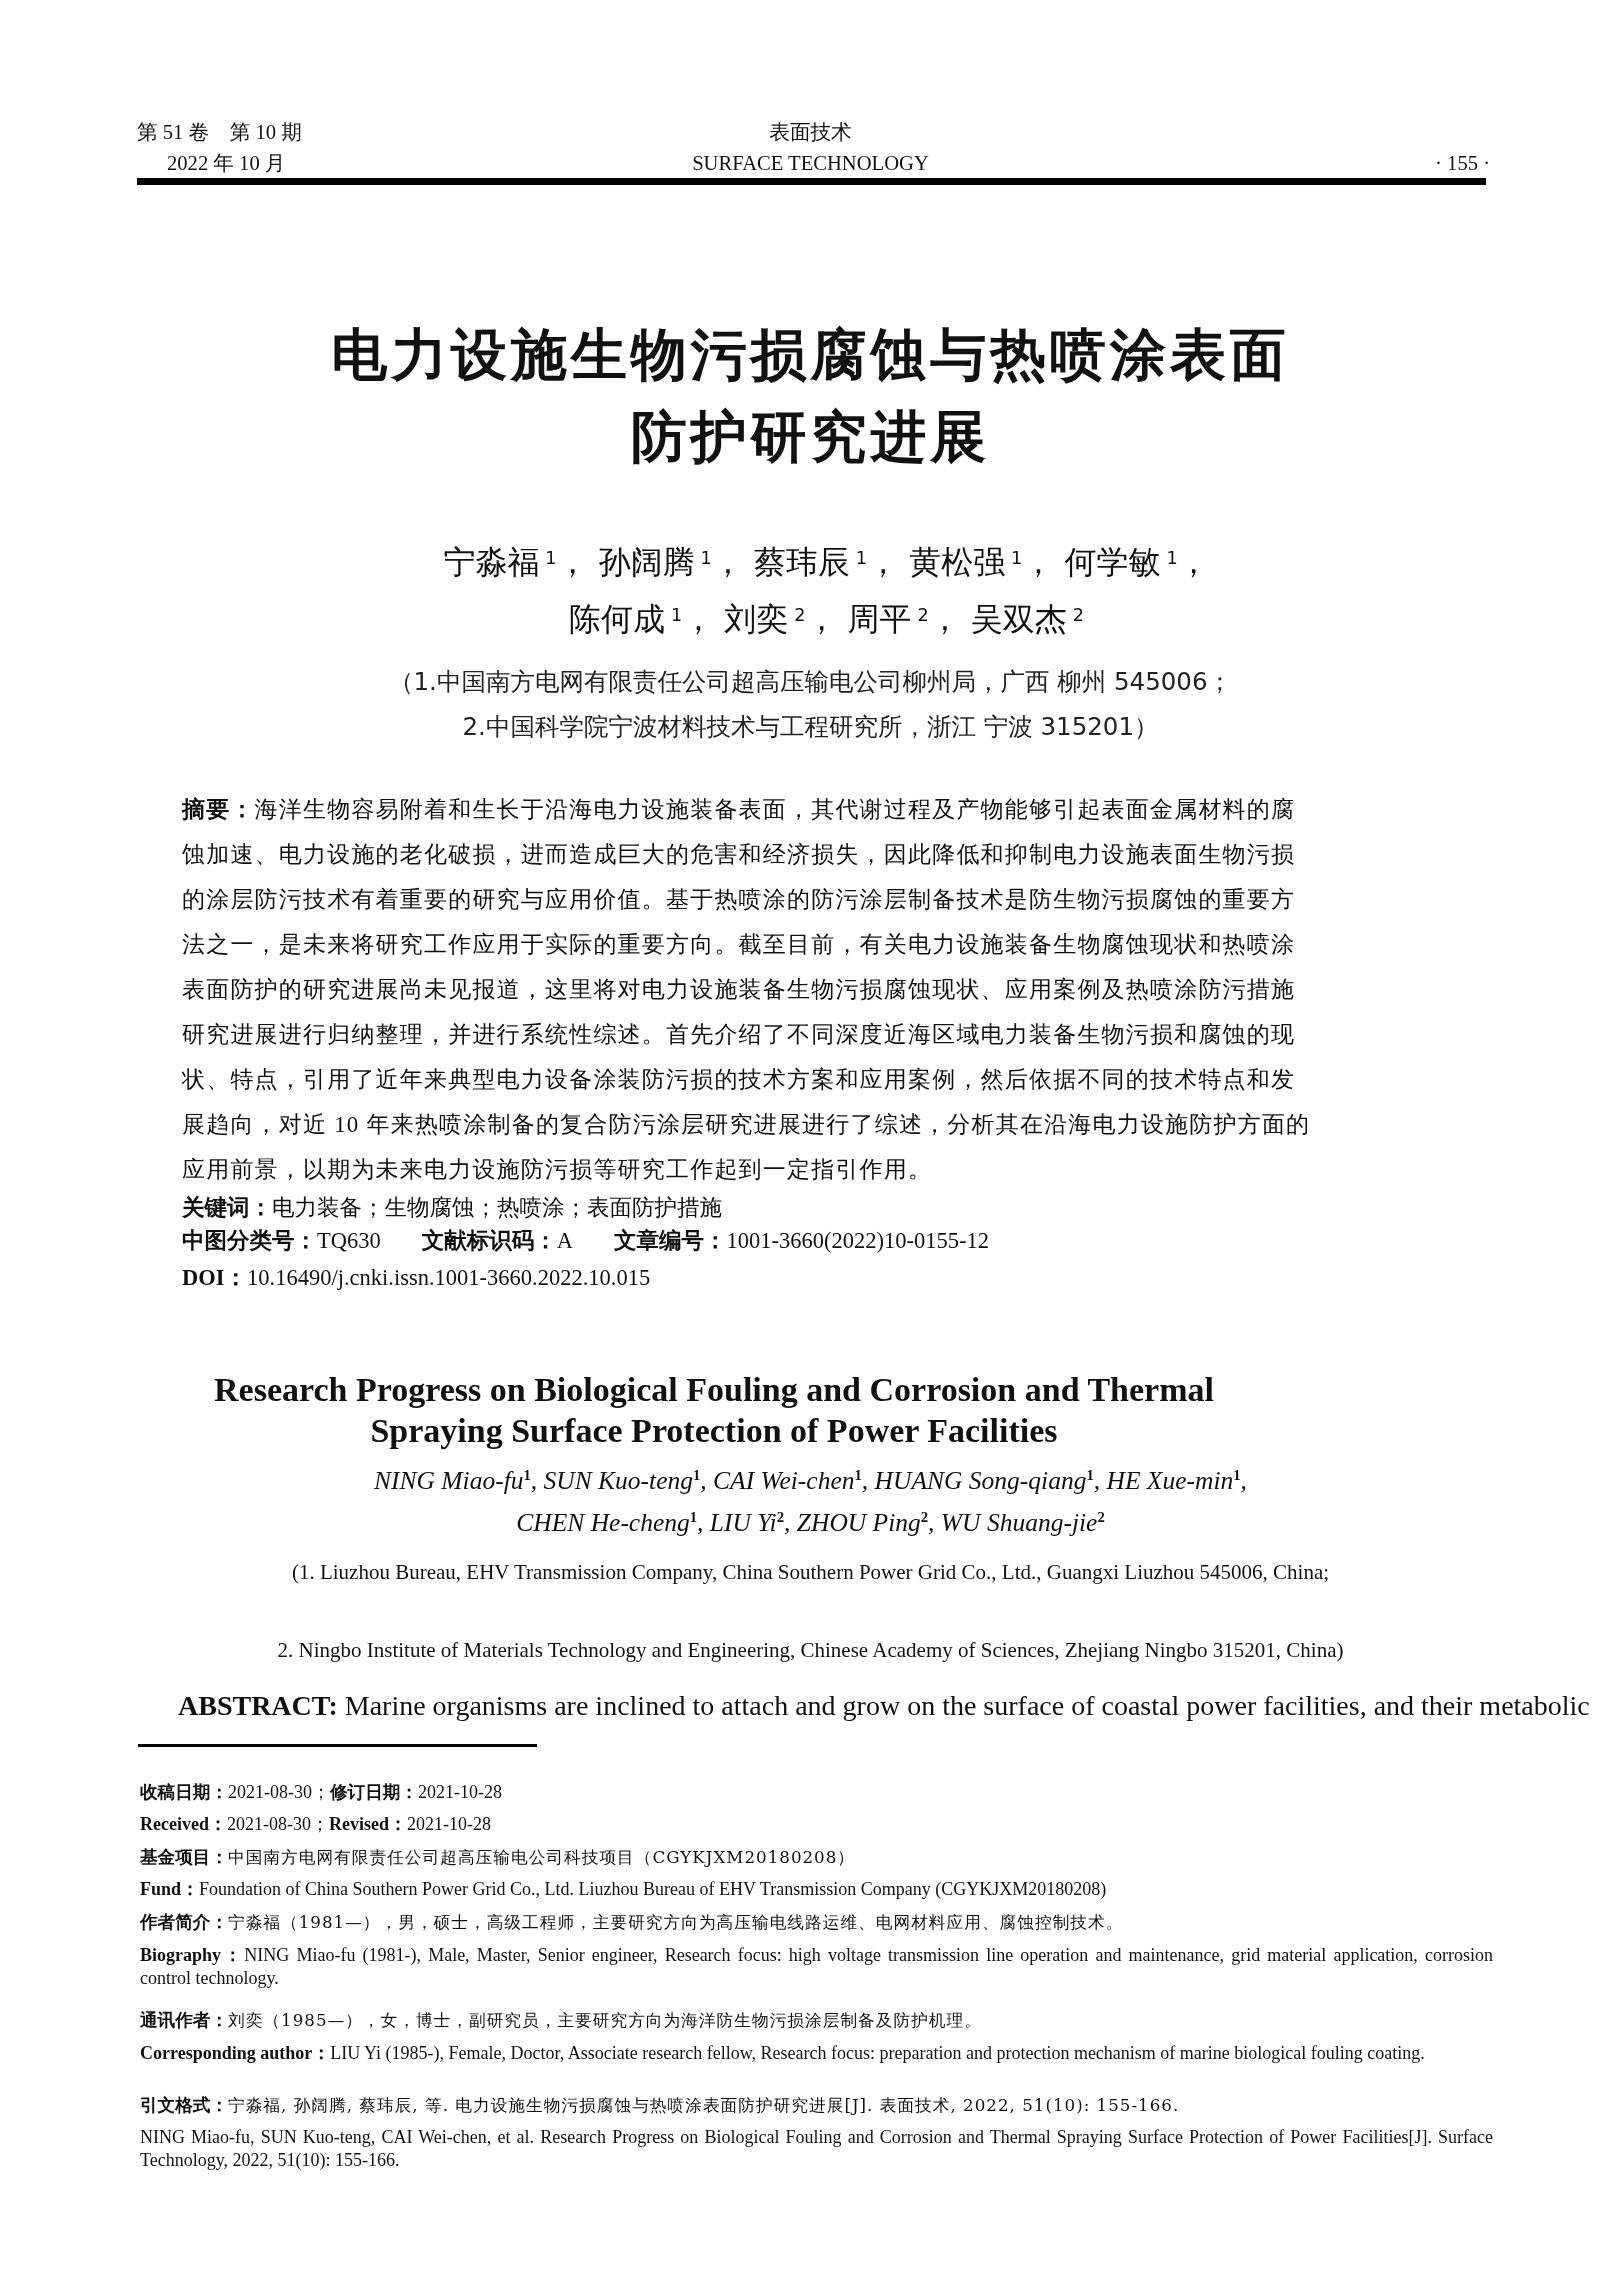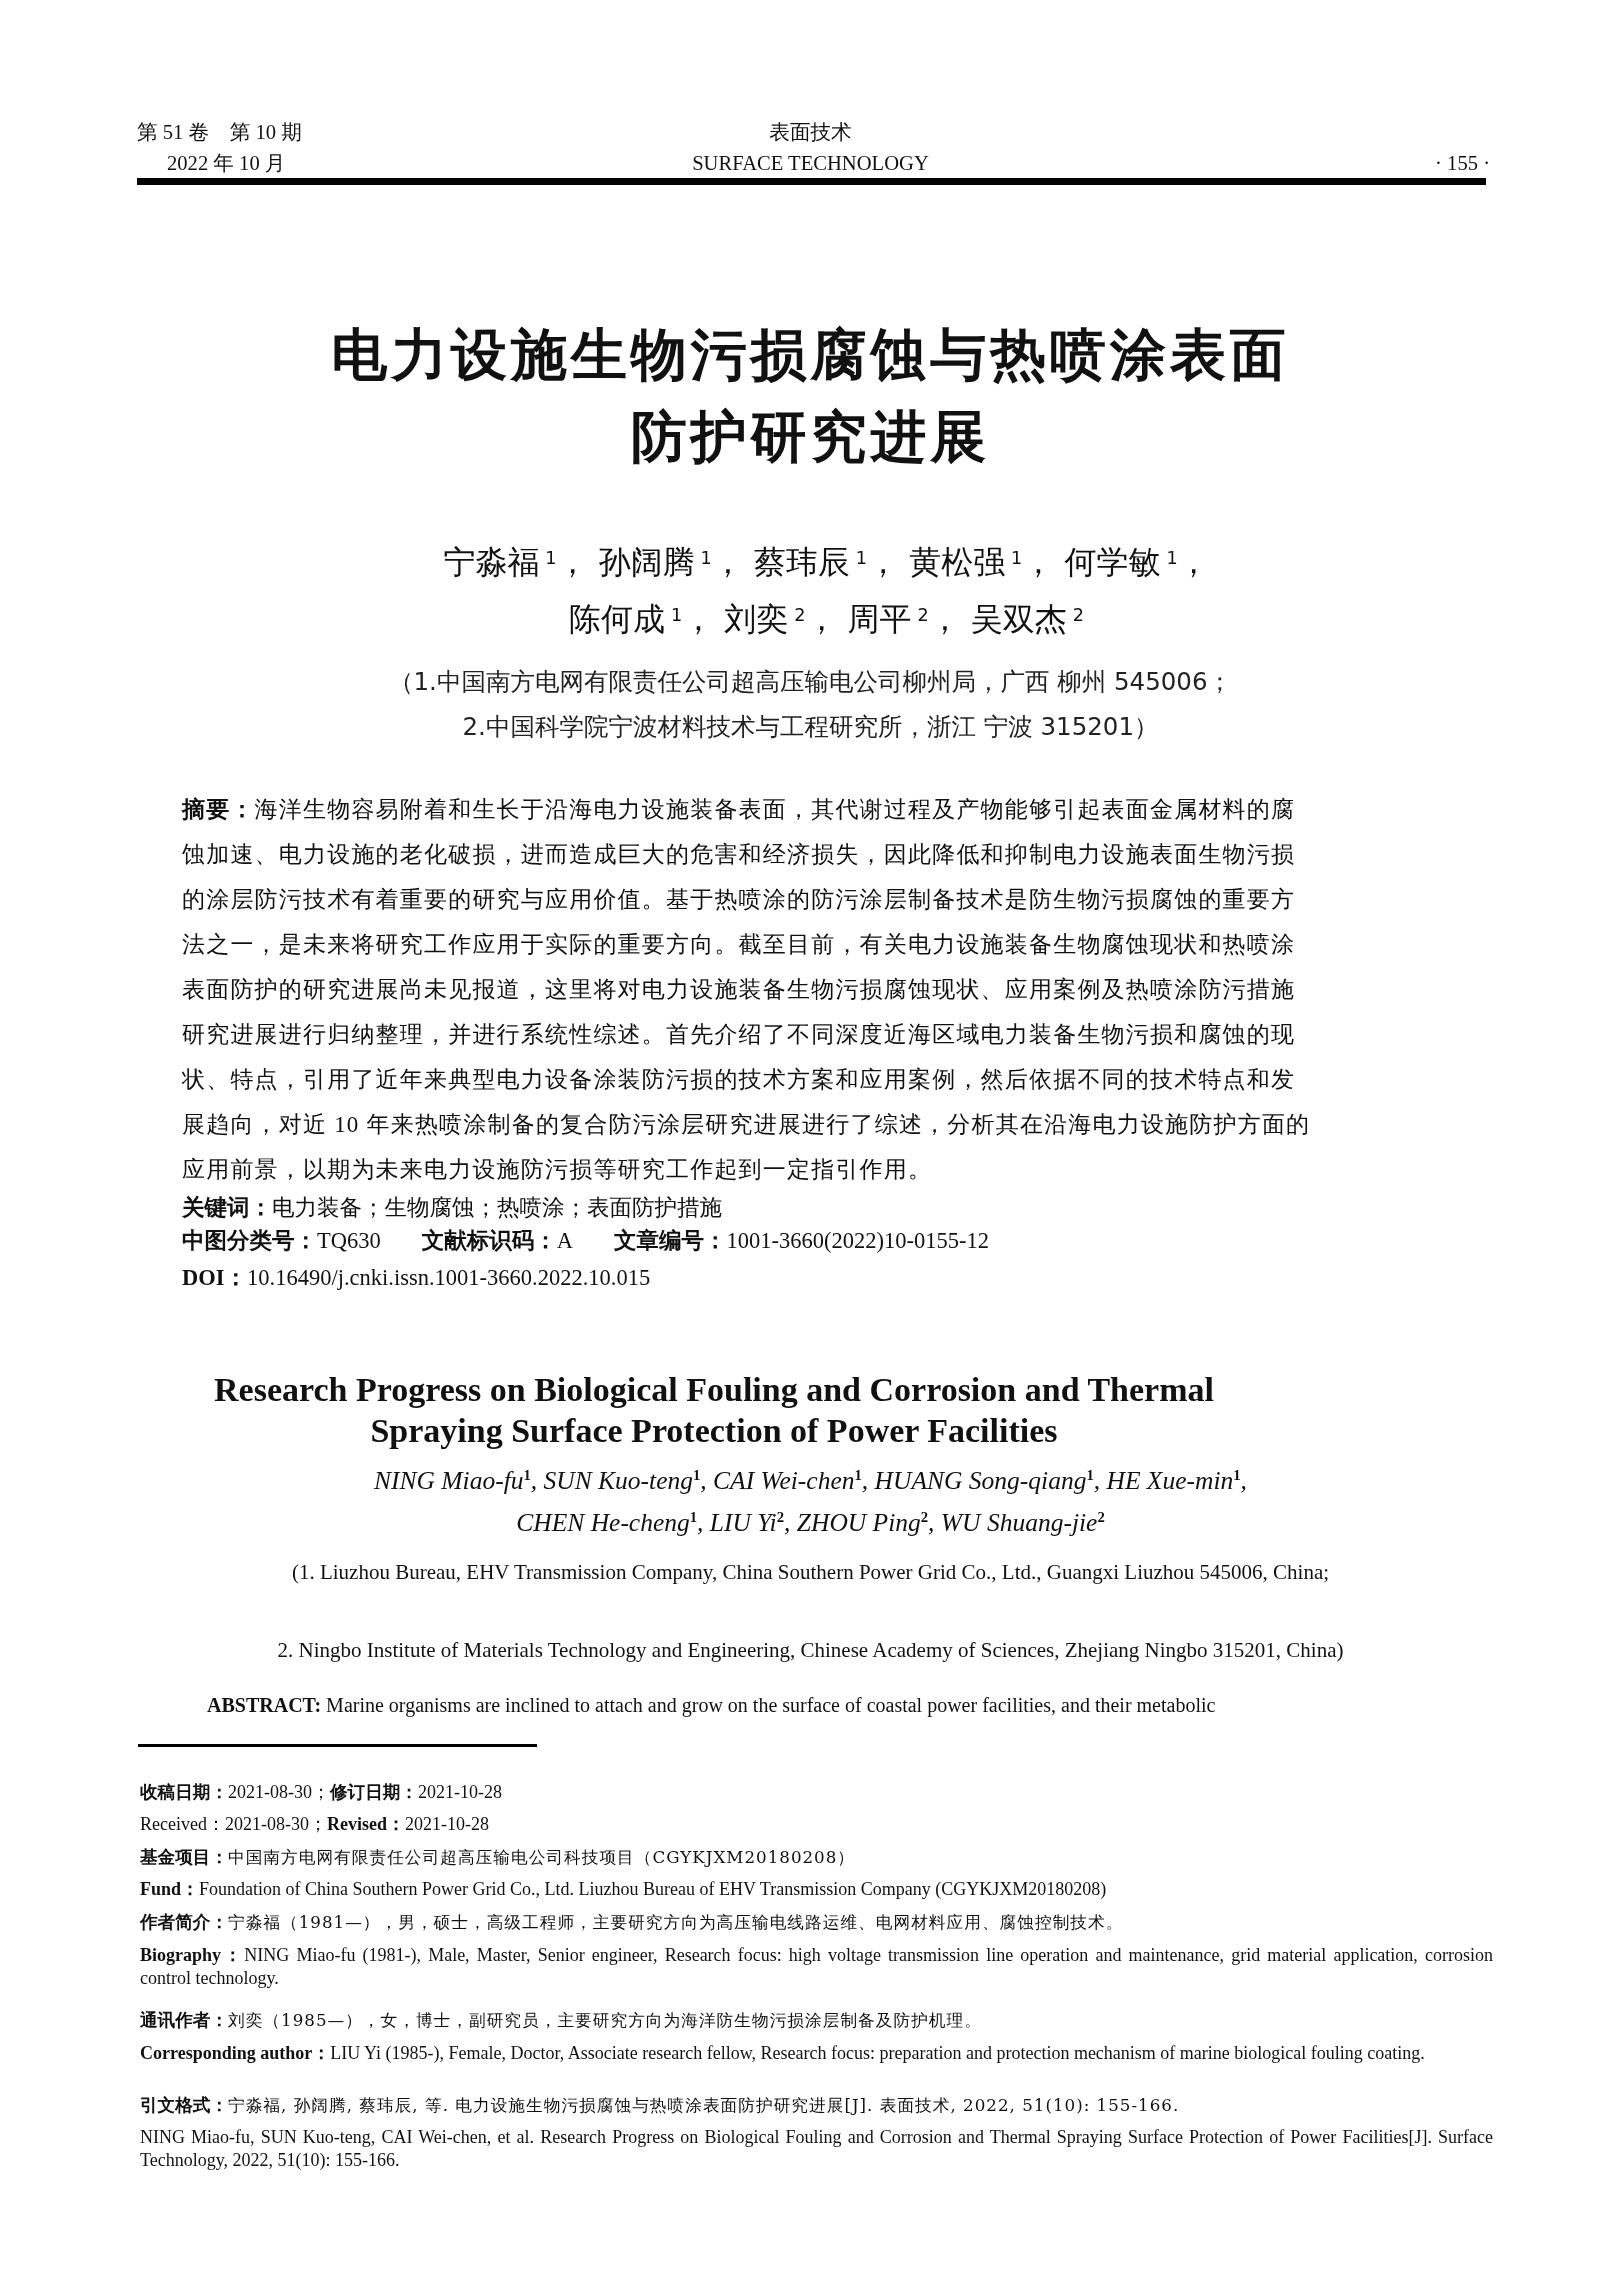--- a/index.html
+++ b/index.html
@@ -15,21 +15,21 @@
   .aff-cn { position:absolute; left:0; width:1621px; text-align:center; font-size:24.5px; line-height:29px; color:#222; }
   .abs-cn { position:absolute; left:182px; width:1264px; font-size:23px; line-height:45px; text-align:justify; letter-spacing:1.2px; }
   .lbl { font-weight:bold; font-family:"DejaVu Sans", sans-serif; }
   .meta { position:absolute; left:182px; font-size:22.5px; line-height:29px; white-space:nowrap; }
   .meta .val { font-family:"Liberation Serif", serif; }
   .gap { display:inline-block; width:41px; }
   .title-en { position:absolute; left:0; width:1428px; text-align:center; font-size:34px; font-weight:bold; line-height:41px; }
   .authors-en { position:absolute; left:0; width:1621px; text-align:center; font-size:25.5px; font-style:italic; line-height:31px; }
   .authors-en sup { font-size:14.7px; font-style:normal; font-weight:bold; }
   .aff-en { position:absolute; left:0; width:1621px; text-align:center; font-size:21px; line-height:27.4px; }
-  .abstract-en { position:absolute; left:178px; width:1284px; font-size:20px; line-height:27.4px; white-space:nowrap;margin-left:29px; }
+  .abstract-en { position:absolute; left:178px; width:1284px; font-size:28px; line-height:27.4px; white-space:nowrap; }
   .rule-foot { position:absolute; left:138px; top:1744px; width:399px; height:2.9px; background:#000; }
   .fn { position:absolute; left:140px; width:1353px; font-size:18px; line-height:22.5px; text-align:justify; }
   .fn .lbl { font-size:17.6px; }
   .fn .cnval { font-family:"DejaVu Serif", serif; font-size:16.7px; letter-spacing:1px; }
 </style>
 </head>
 <body>
 
 <div class="abs serif hdr" style="left:137px; top:121px;">第 51 卷　第 10 期</div>
 <div class="abs serif hdr" style="left:167px; top:152px;">2022 年 10 月</div>
@@ -106,21 +106,21 @@
   <span style="font-weight:bold;">ABSTRACT:</span>
   <span>Marine organisms are inclined to attach and grow on the surface of coastal power facilities, and their metabolic</span>
 </div>
 
 <div class="rule-foot"></div>
 
 <div class="fn serif" style="top:1781px;">
   <span class="lbl">收稿日期：</span><span>2021-08-30；</span><span class="lbl">修订日期：</span><span>2021-10-28</span>
 </div>
 <div class="fn serif" style="top:1813px;">
-  <span style="font-weight:normal;">Received：</span><span>2021-08-30；</span><span style="font-weight:bold;">Revised：</span><span>2021-10-28</span>
+  <span style="font-weight:bold;">Received：</span><span>2021-08-30；</span><span style="font-weight:bold;">Revised：</span><span>2021-10-28</span>
 </div>
 <div class="fn serif" style="top:1846px;">
   <span class="lbl">基金项目：</span><span class="cnval">中国南方电网有限责任公司超高压输电公司科技项目（CGYKJXM20180208）</span>
 </div>
 <div class="fn serif" style="top:1878px;">
   <span style="font-weight:bold;">Fund：</span><span>Foundation of China Southern Power Grid Co., Ltd. Liuzhou Bureau of EHV Transmission Company (CGYKJXM20180208)</span>
 </div>
 <div class="fn serif" style="top:1911px;">
   <span class="lbl">作者简介：</span><span class="cnval">宁淼福（1981—），男，硕士，高级工程师，主要研究方向为高压输电线路运维、电网材料应用、腐蚀控制技术。</span>
 </div>

